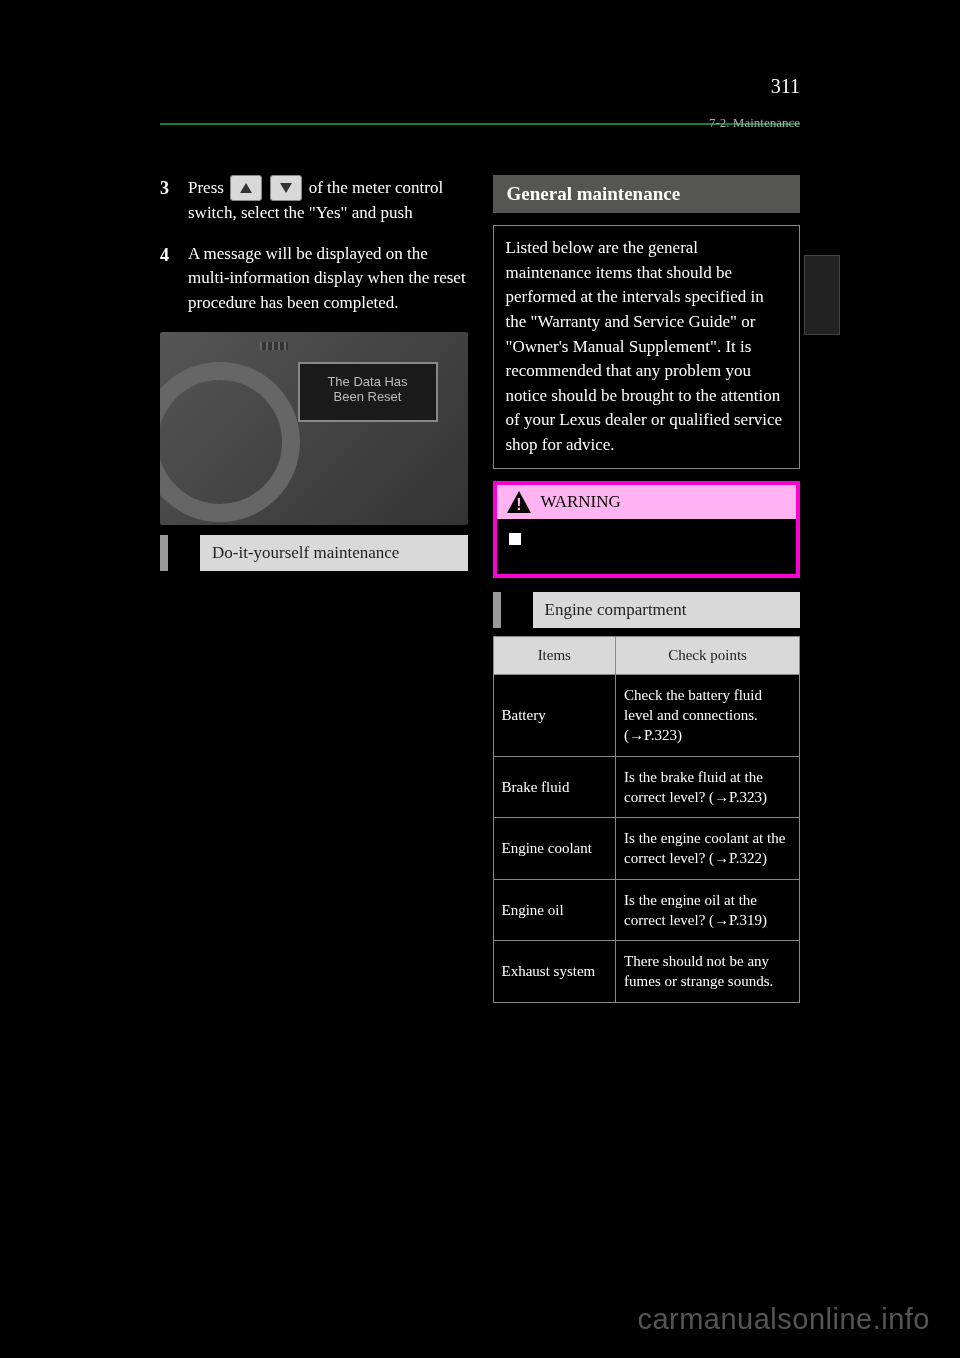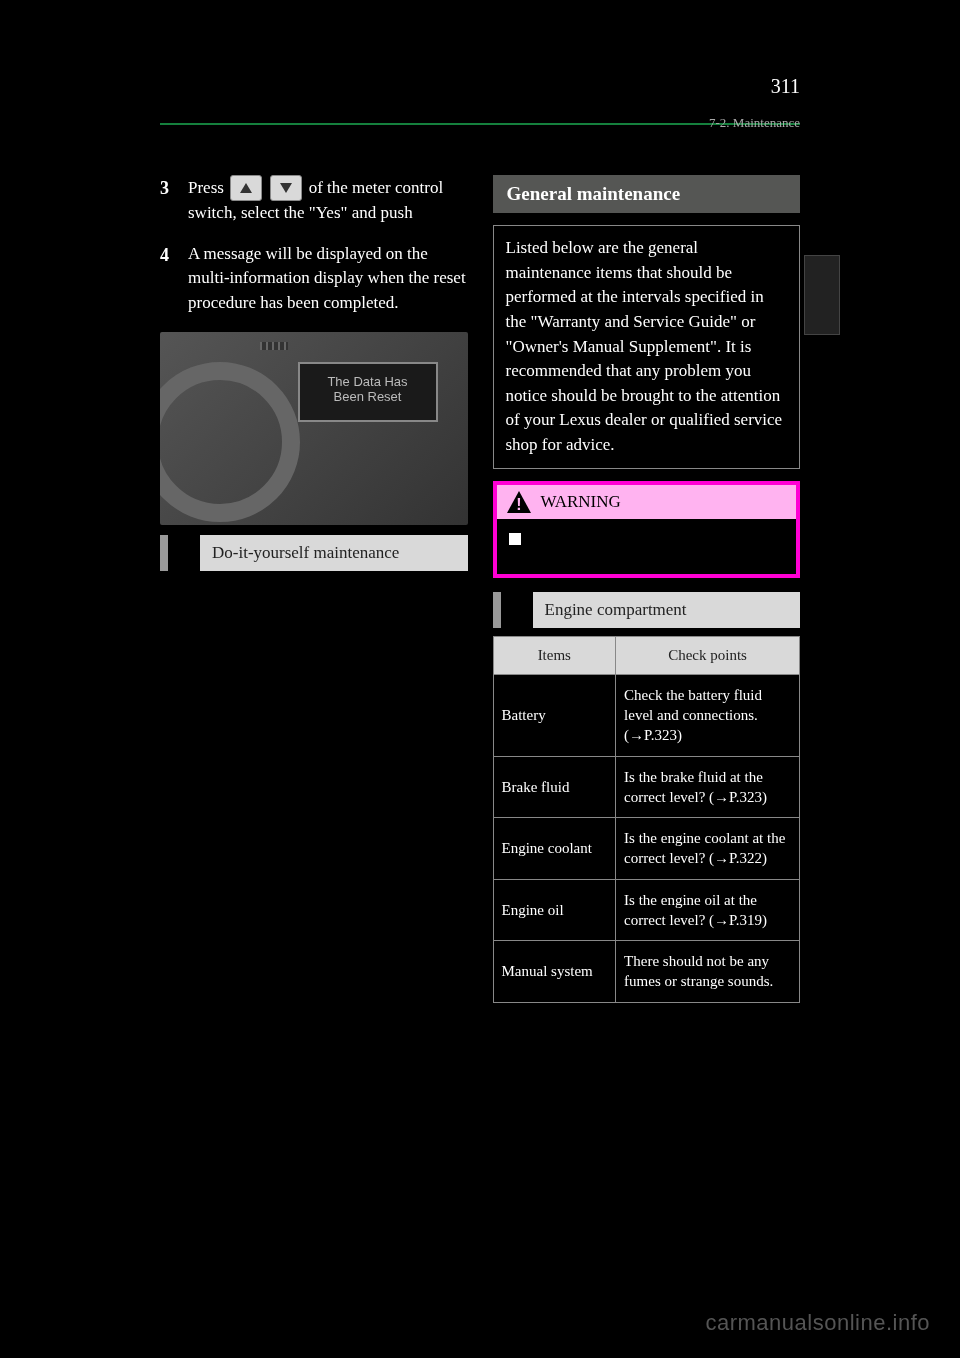--- a/index.html
+++ b/index.html
@@ -197,21 +197,21 @@
     }
     .para {
       margin: 10px 0;
       line-height: 1.5;
     }
     .watermark {
       position: absolute;
       bottom: 22px;
       right: 30px;
       font-family: Arial, sans-serif;
-      font-size: 22px;
+      font-size: 29px;
       color: #555;
       letter-spacing: 0.5px;
     }
     .side-tab {
       position: absolute;
       right: -40px;
       top: 180px;
       width: 36px;
       height: 80px;
       background: #222;
@@ -315,21 +315,21 @@
           </tr>
           <tr>
             <td>Engine coolant</td>
             <td>Is the engine coolant at the correct level? (→P.322)</td>
           </tr>
           <tr>
             <td>Engine oil</td>
             <td>Is the engine oil at the correct level? (→P.319)</td>
           </tr>
           <tr>
-            <td>Manual system</td>
+            <td>Exhaust system</td>
             <td>There should not be any fumes or strange sounds.</td>
           </tr>
         </tbody>
       </table>
     </div>
   </div>
 </div>
 
 <div class="watermark">carmanualsonline.info</div>
 

